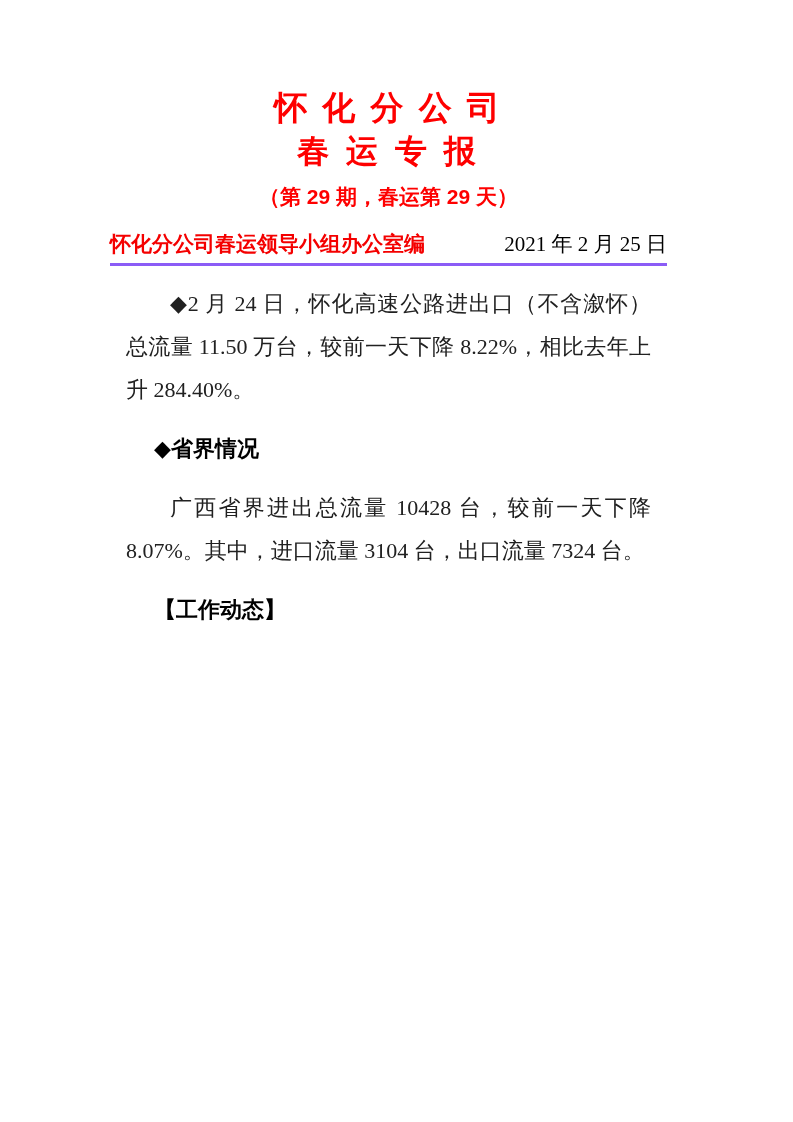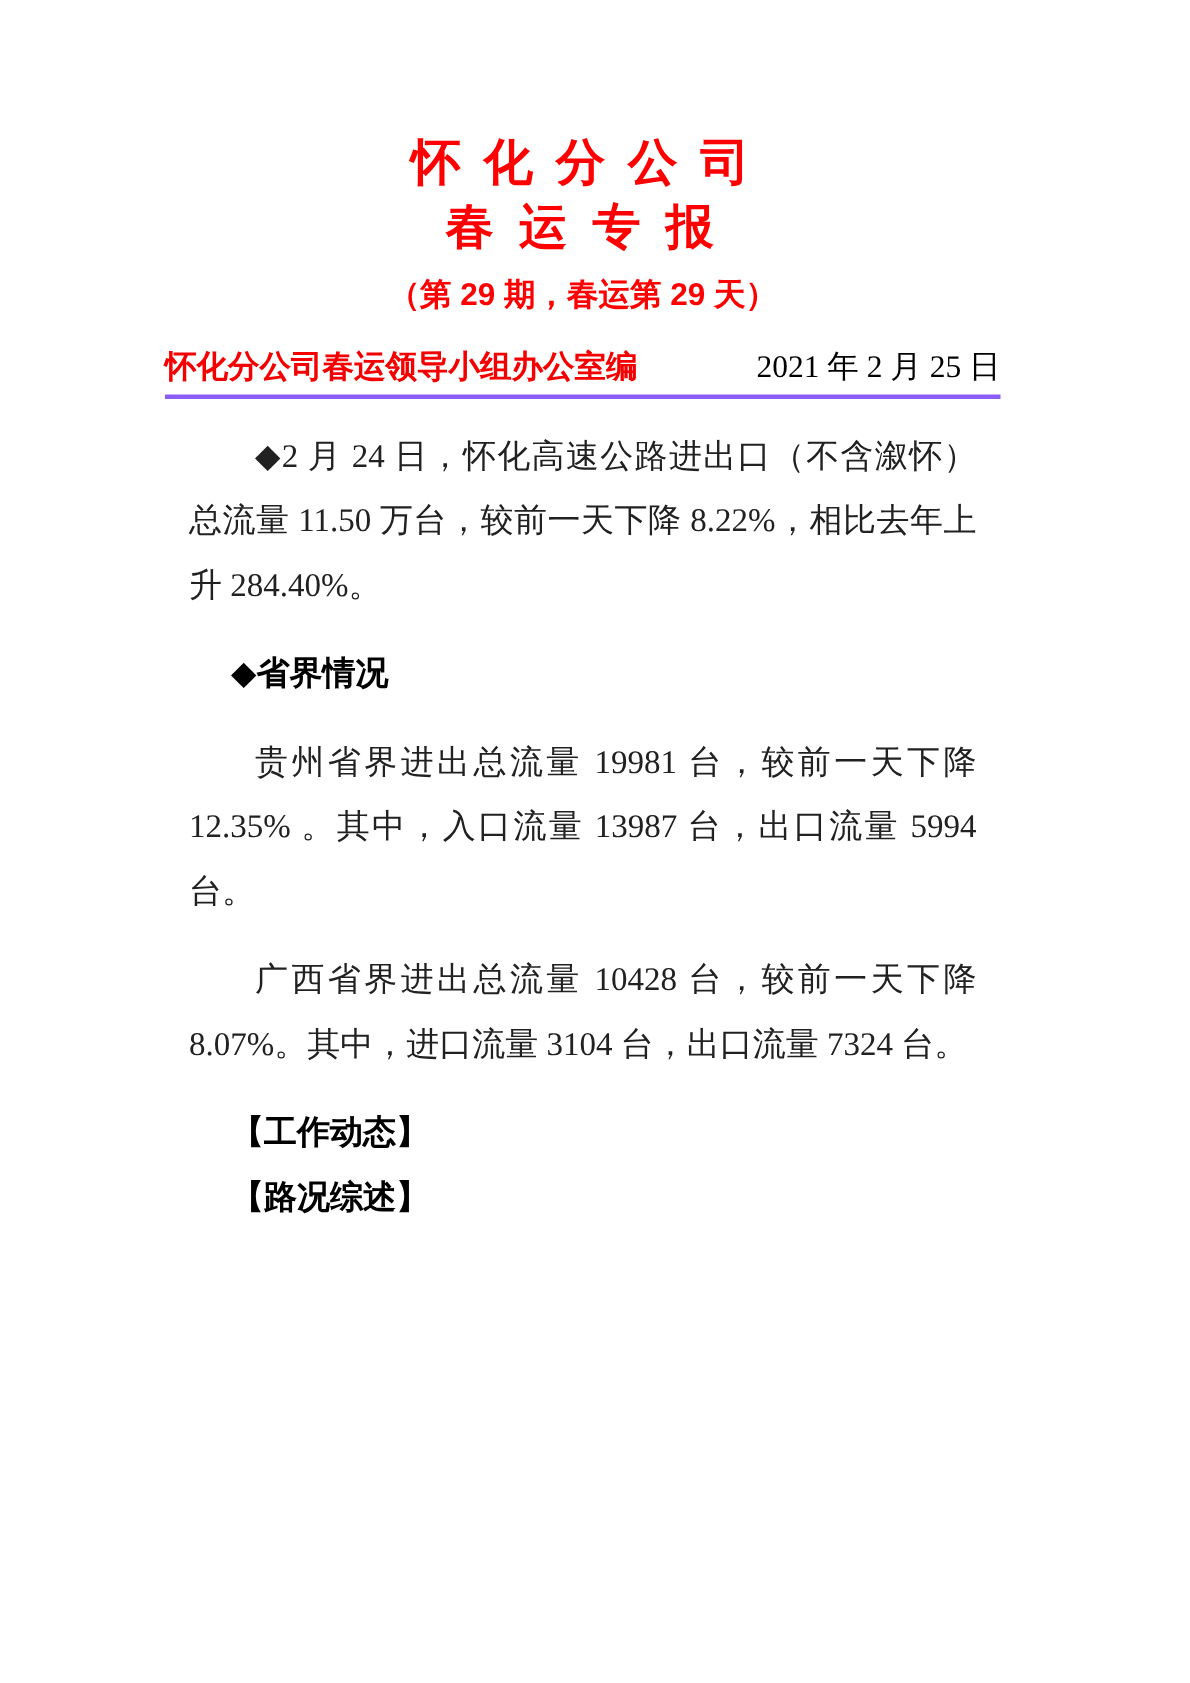--- a/index.html
+++ b/index.html
@@ -105,22 +105,20 @@
     <div class="masthead">
       <span class="masthead-editor">怀化分公司春运领导小组办公室编</span>
       <span class="masthead-date">2021 年 2 月 25 日</span>
     </div>
 
     <div class="body-text">
 
       <p class="para">◆2 月 24 日，怀化高速公路进出口（不含溆怀）总流量 11.50 万台，较前一天下降 8.22%，相比去年上升 284.40%。</p>
 
       <div class="sec-heading">◆省界情况</div>
-      <p class="para">贵州省界进出总流量 19981 台，较前一天下降 12.35% 。其中，入口流量 13987 台，出口流量 5994 台。</p>
       <p class="para">广西省界进出总流量 10428 台，较前一天下降 8.07%。其中，进口流量 3104 台，出口流量 7324 台。</p>
 
       <div class="sec-heading">【工作动态】</div>
 
-      <div class="sec-heading">【路况综述】</div>
 
     </div>
   </div>
 </div>
 
 </body></html>

